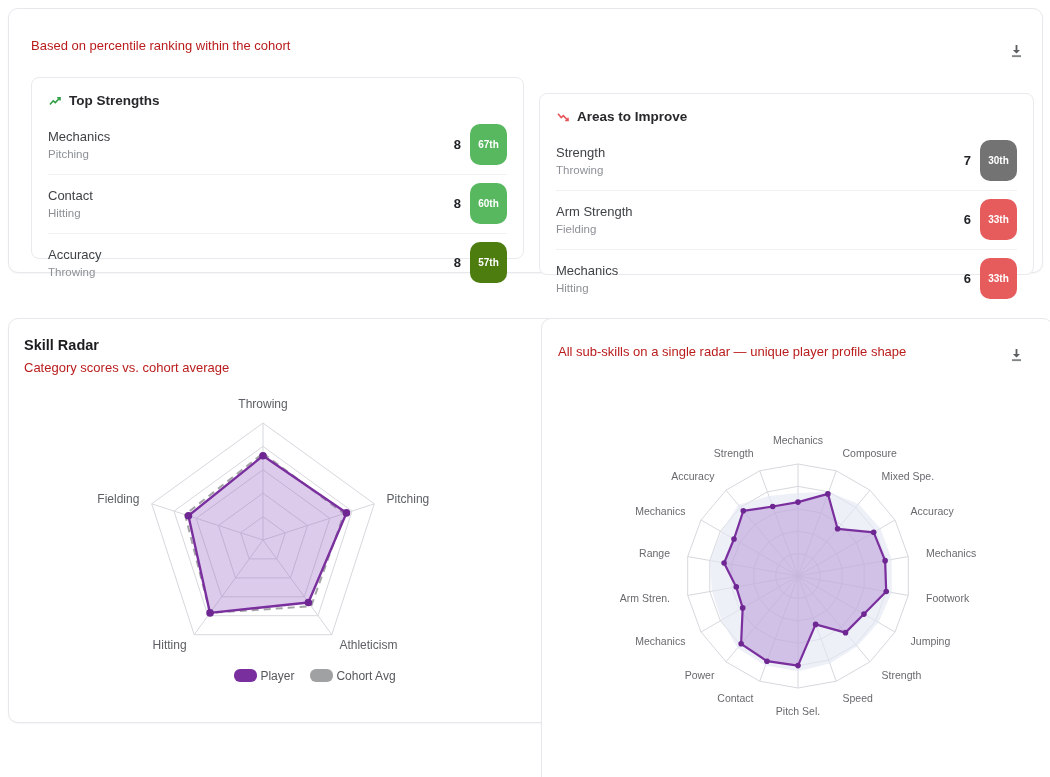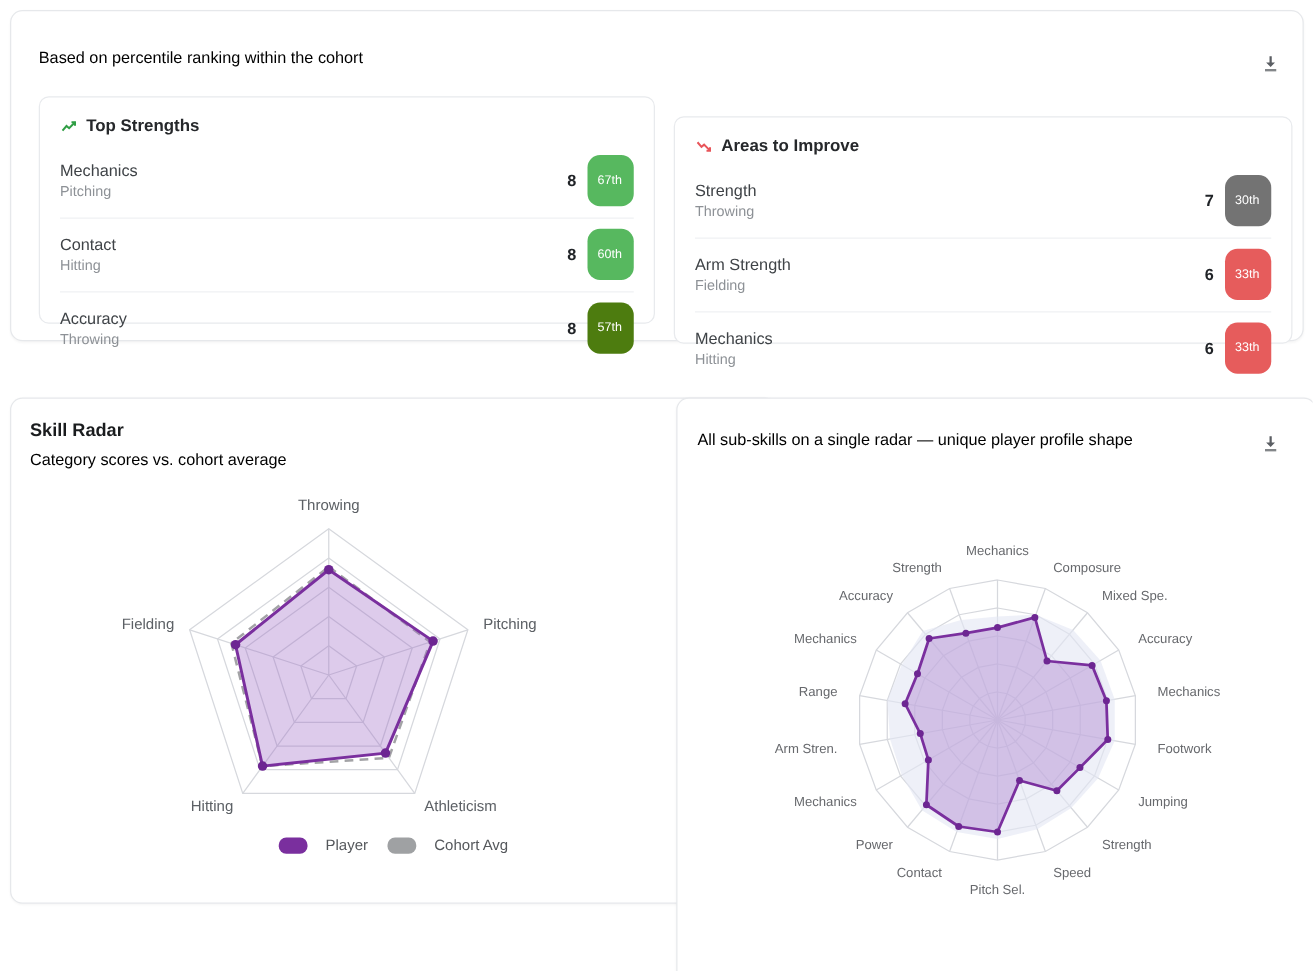--- a/index.html
+++ b/index.html
@@ -1,36 +1,36 @@
 <!DOCTYPE html>
 <html><head>
 <meta charset="utf-8">
 <style>
   * { margin:0; padding:0; box-sizing:border-box; }
   html,body { width:1050px; height:777px; overflow:hidden; background:#fff;
     font-family:"Liberation Sans", sans-serif; color:#26282b; position:relative; }
   .card { position:absolute; background:#fff; border:1px solid #e6e8eb; border-radius:10px;
     box-shadow:0 1px 2px rgba(0,0,0,0.04); }
   .card-title { font-size:15px; font-weight:700; color:#1a1c1e; }
-  .card-sub { font-size:13px; color:#000000; margin-top:7px; }
+  .card-sub { font-size:13px; color:#b91c1c; margin-top:7px; }
   .dl-btn { position:absolute; width:20px; height:20px; cursor:pointer; background:none; border:none; }
   .subcard { position:absolute; border:1px solid #e8eaed; border-radius:8px; background:#fff;
     padding:12px 16px 0 16px; }
   .subhead { display:flex; align-items:center; gap:7px; font-size:13.5px; font-weight:700;
     color:#26282b; padding:3px 0 8px 0; }
   .srow { display:flex; align-items:center; justify-content:space-between; padding:8px 0 9px 0; }
   .srow + .srow { border-top:1px solid #f0f1f3; }
   .srow .nm { font-size:13px; color:#3f4347; }
   .srow .cat { font-size:11.5px; color:#8d9196; margin-top:4px; }
   .srow .right { display:flex; align-items:center; gap:9px; }
   .srow .score { font-size:13px; font-weight:700; color:#202327; }
-  .badge { display:inline-block; min-width:37px; text-align:left; padding:15px 8px;
-    border-radius:10px; color:#fff; font-size:10px; font-weight:400; }
+  .badge { display:inline-block; min-width:37px; text-align:center; padding:15px 8px;
+    border-radius:10px; color:#fff; font-size:10px; font-weight:700; }
   .legend { position:absolute; left:0; width:100%; display:flex; justify-content:center; gap:16px; }
-  .legend-item { display:flex; align-items:flex-end; gap:14px; font-size:12px; color:#55585c; cursor:pointer; }
+  .legend-item { display:flex; align-items:flex-start; gap:3px; font-size:12px; color:#55585c; cursor:pointer; }
   .swatch { width:23px; height:13px; border-radius:6px; }
   svg text { font-family:"Liberation Sans", sans-serif; }
 </style>
 </head>
 <body>
 
 <section class="card" style="left:8px; top:8px; width:1035px; height:265px;">
   <div style="position:absolute; left:22px; top:22px;">
     <div class="card-sub">Based on percentile ranking within the cohort</div>
   </div>

